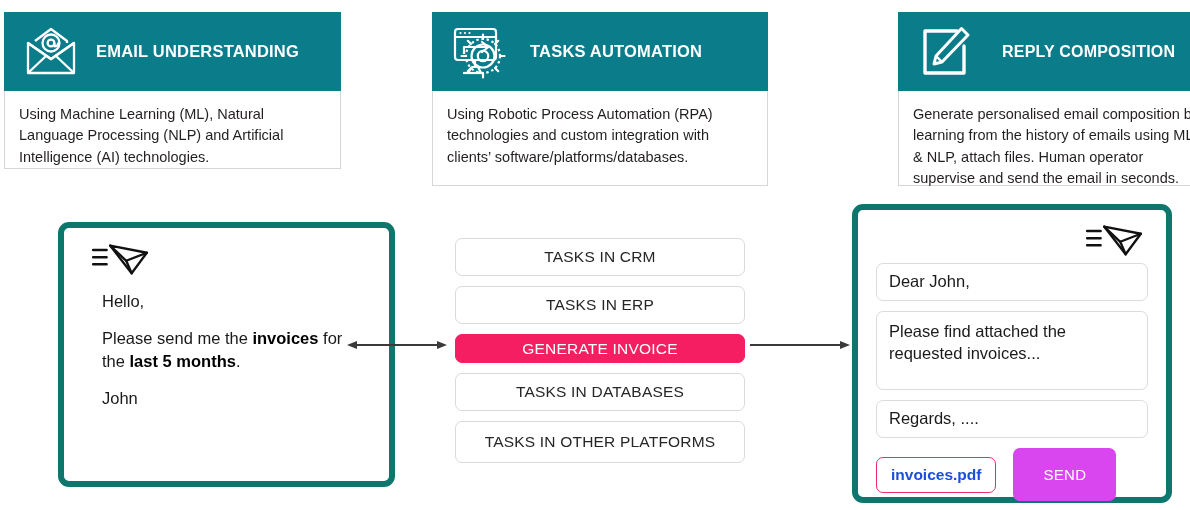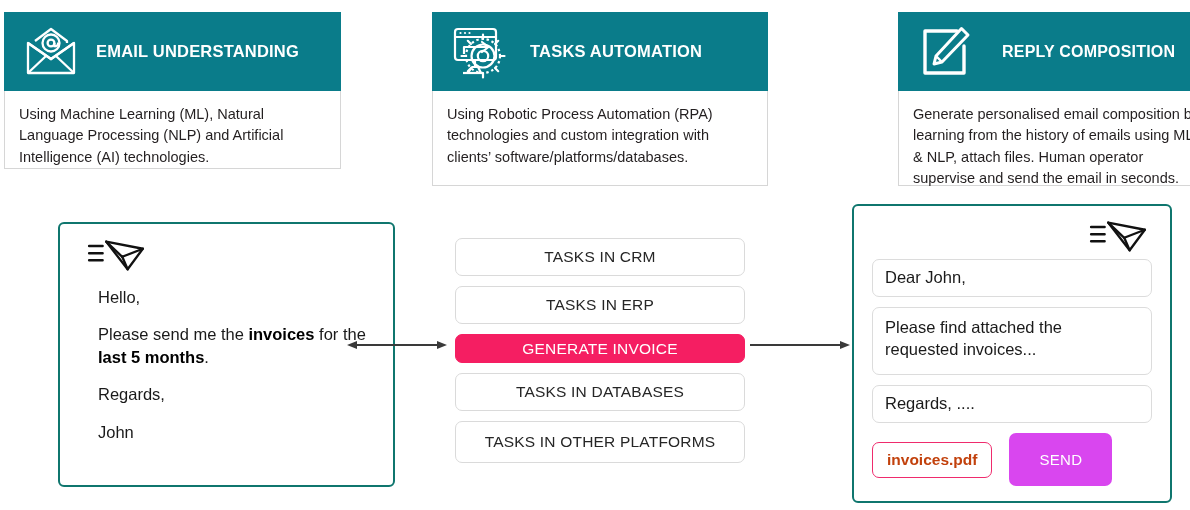--- a/index.html
+++ b/index.html
@@ -66,22 +66,22 @@
   #panel-2 .panel-body { height: 95px; }
   #panel-3 .panel-body { height: 95px; }
 
   #panel-3 .panel-title { font-size: 16px; margin-left: 26px; }
   #panel-2 .panel-title { margin-left: 20px; }
 
   
   .card {
     position: absolute;
     background: #ffffff;
-    border: 2px solid #0f766e;
-    border-radius: 6px;
+    border: 6px solid #0f766e;
+    border-radius: 11px;
     box-sizing: border-box;
   }
 
   #email-card {
     left: 12px;
     top: 222px;
     width: 337px;
     height: 265px;
     padding: 14px 22px 14px 26px;
     margin-left: 46px;
@@ -157,31 +157,31 @@
     border: 1px solid #dcdcdc;
     border-radius: 7px;
     background: #fff;
     box-sizing: border-box;
     padding: 7px 12px;
     font-size: 16.5px;
     color: #1a1a1a;
     margin-bottom: 10px;
     line-height: 1.32;
   }
-  #field-body { padding-top: 9px; padding-bottom: 14px; }
+  #field-body { padding-top: 9px; padding-bottom: 25px; }
   .reply-actions {
     display: flex;
     align-items: center;
     gap: 17px;
     margin-top: 3px;
   }
   .attach-chip {
     border: 1px solid #ef2b6d;
     border-radius: 7px;
-    color: #c2410c;
+    color: #1d4ed8;
     font-weight: bold;
     font-size: 15.5px;
     padding: 8px 14px;
     background: #fff;
     box-sizing: border-box;
   }
   .send-btn {
     background: #d946ef;
     color: #ffffff;
     border: none;
@@ -272,21 +272,20 @@
     <svg class="mail-glyph" viewBox="0 0 64 38" fill="none" stroke="#111111" stroke-width="2.6" stroke-linejoin="round" stroke-linecap="round">
       <path d="M21 4 L62 12 L45 35 Z" fill="#ffffff"></path>
       <path d="M21 4 L39 21 L62 12" fill="none"></path>
       <path d="M39 21 L45 35" fill="none"></path>
       <path d="M2 9 L17 9 M2 17 L17 17 M2 25 L17 25" stroke-width="2.8"></path>
     </svg>
   </span>
   <div class="email-lines">
     <div class="email-line">Hello,</div>
     <div class="email-line"><span>Please send me the </span><span class="hl">invoices</span><span> for the </span><span class="hl">last 5 months</span><span>.</span></div>
-    <div class="email-line">Regards,</div>
     <div class="email-line">John</div>
   </div>
 </div>
 
 <span class="connector" id="connector-left">
   <svg width="104" height="14" viewBox="0 0 104 14" fill="none">
     <path d="M10 7 L94 7" stroke="#3a3a3a" stroke-width="2"></path>
     <path d="M2 7 L12 3 L12 11 Z" fill="#3a3a3a"></path>
     <path d="M102 7 L92 3 L92 11 Z" fill="#3a3a3a"></path>
   </svg>

